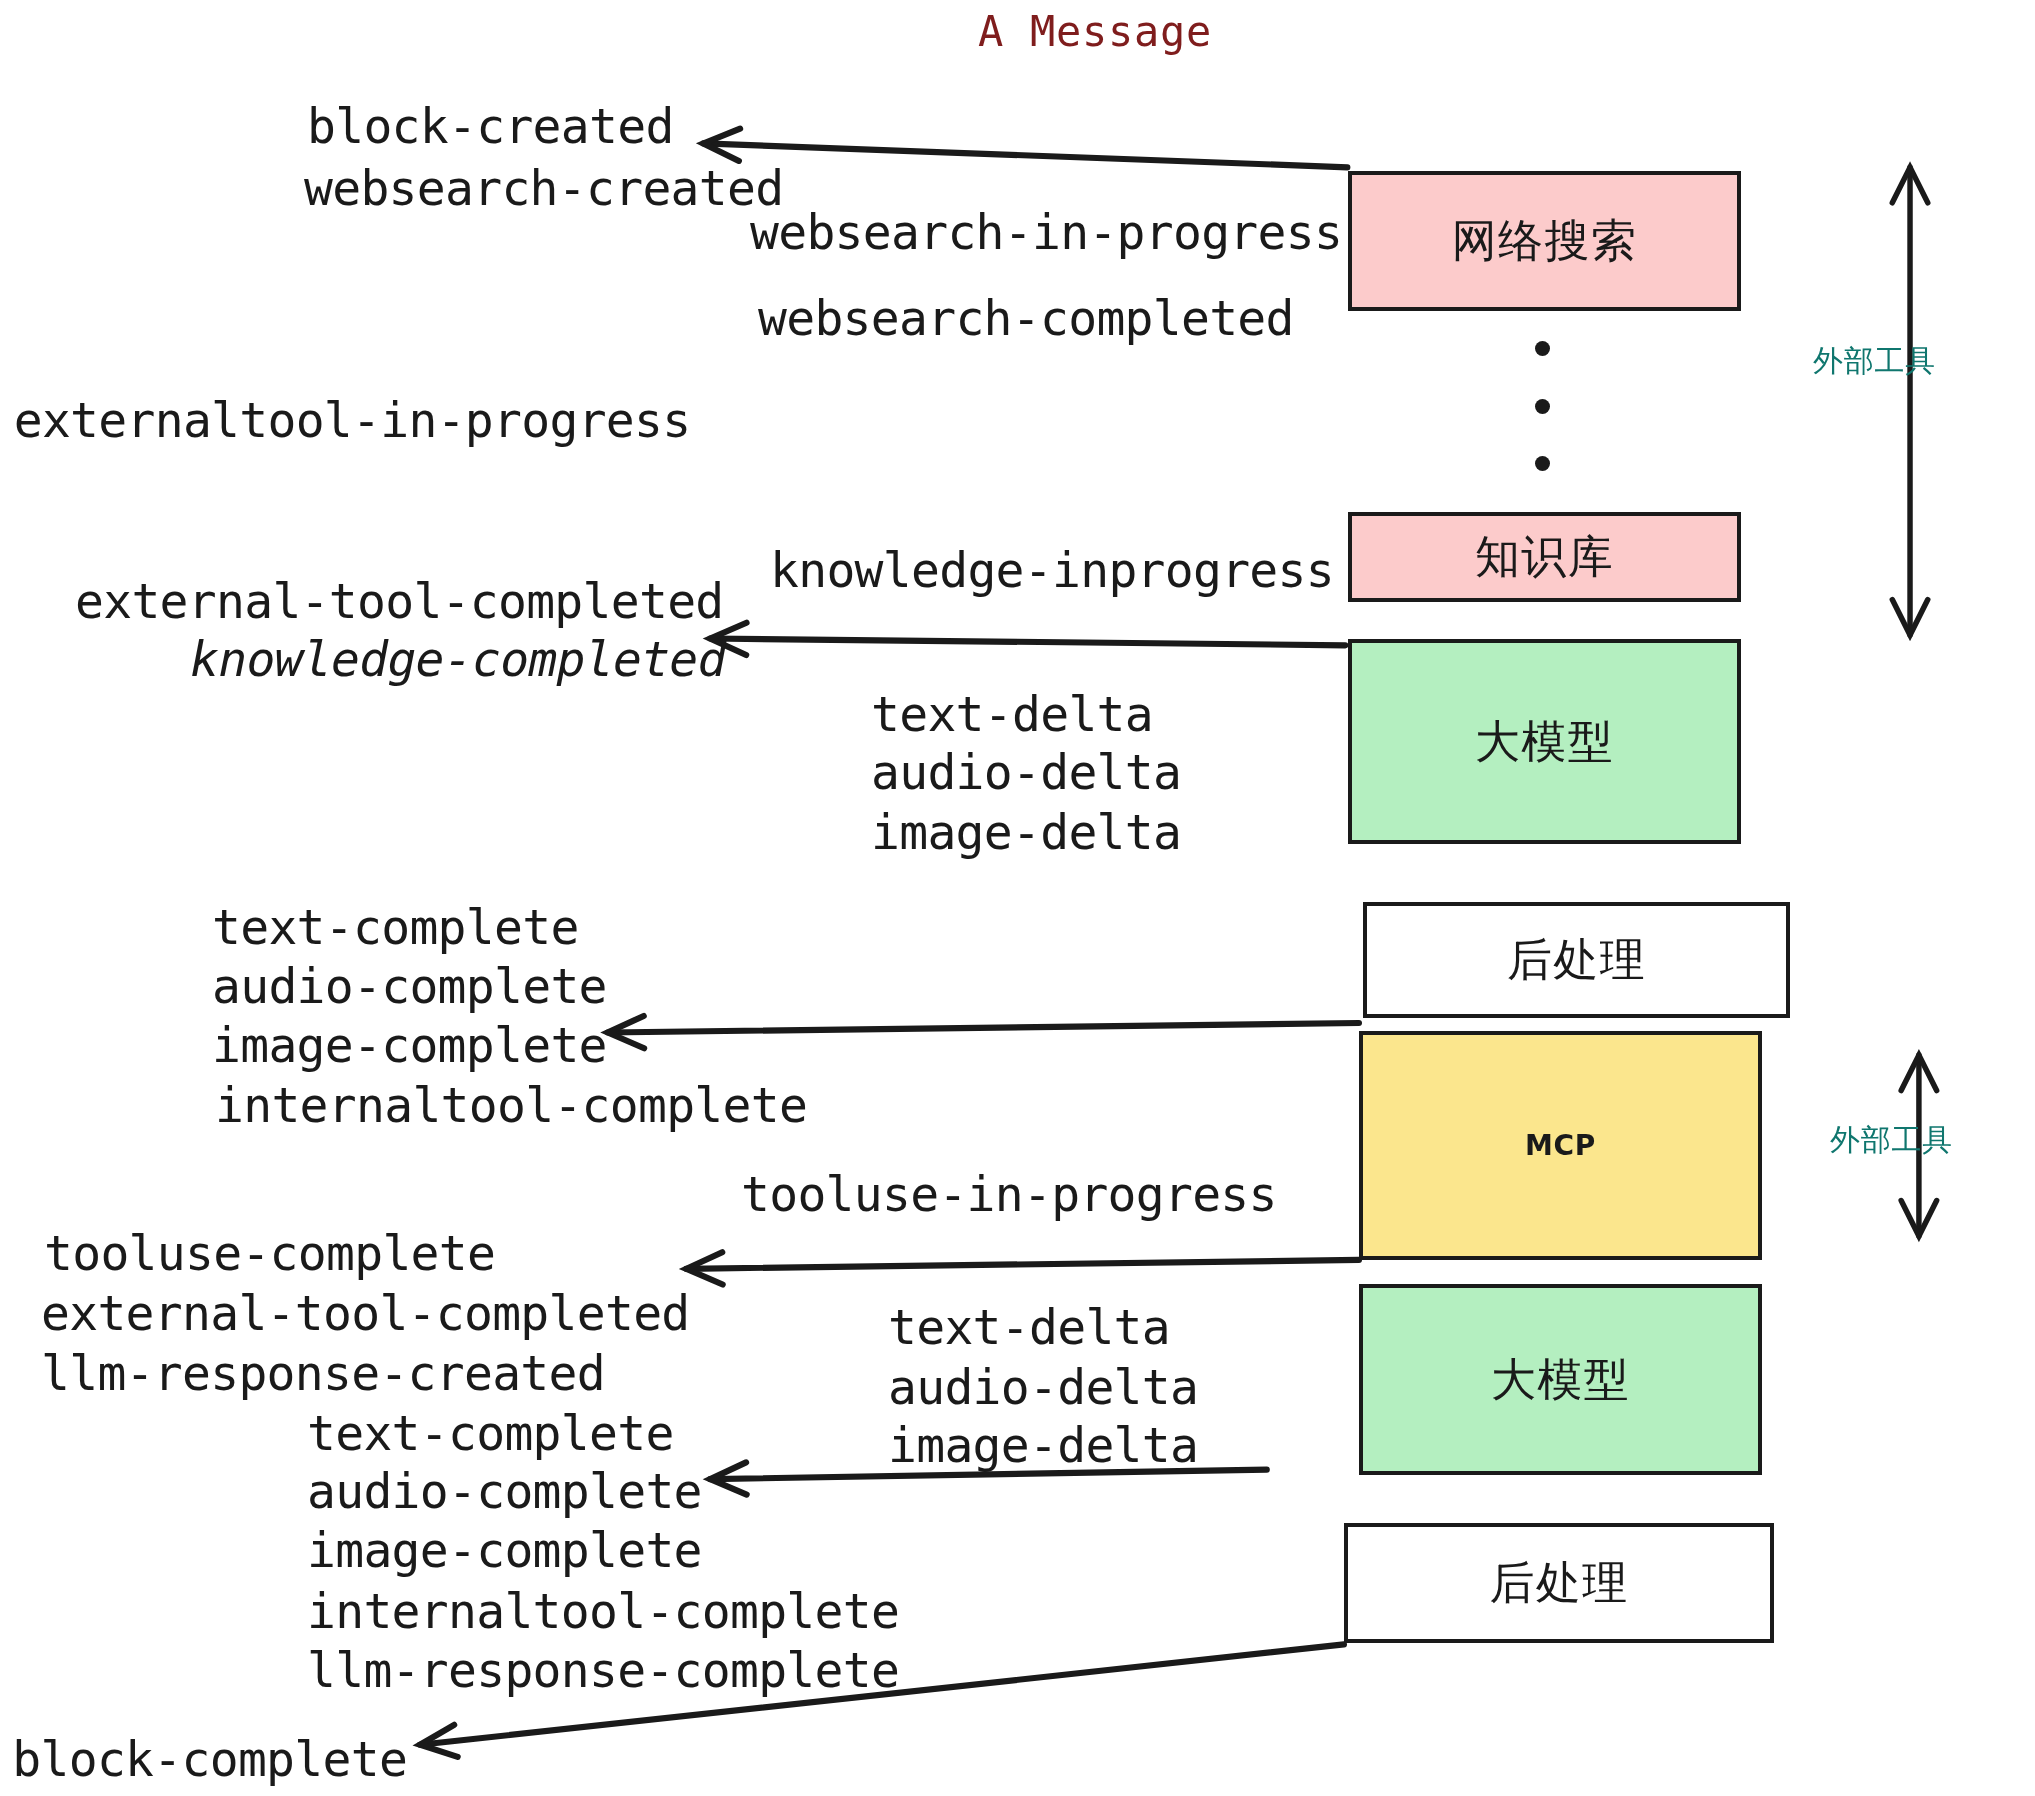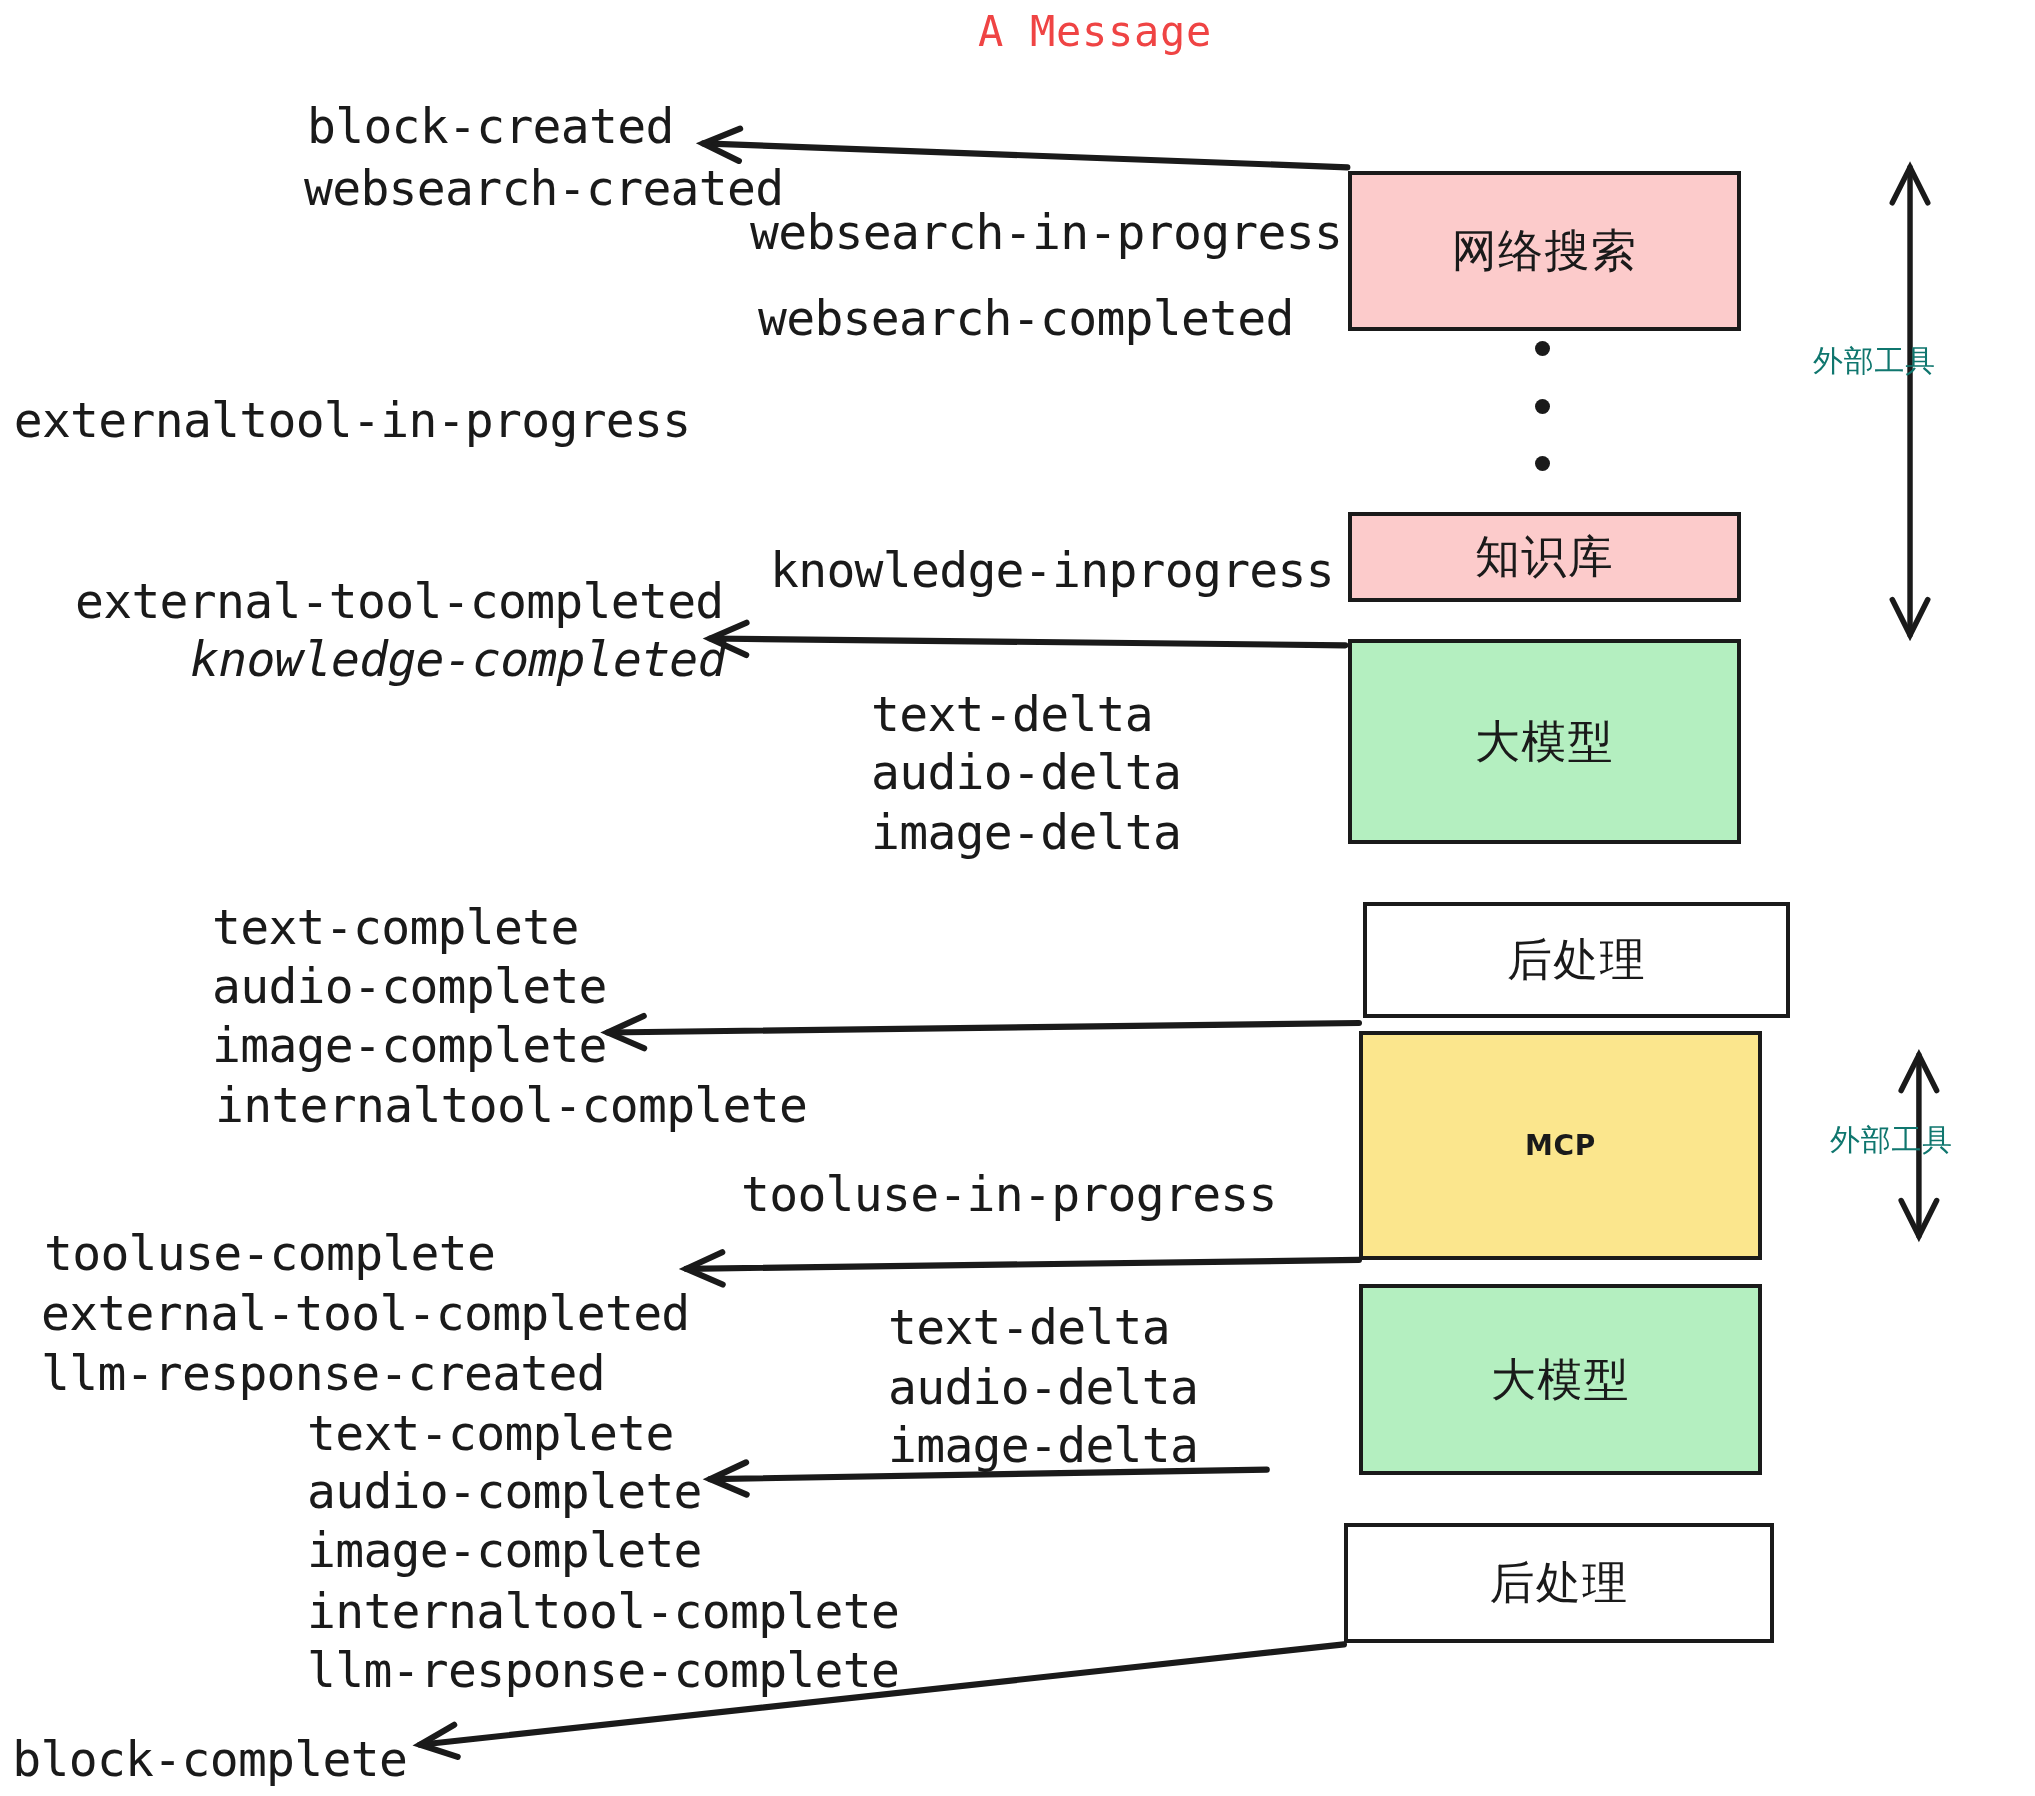--- a/index.html
+++ b/index.html
@@ -21,21 +21,21 @@
     font-size: 48px;
     color: #1a1a1a;
     white-space: nowrap;
     letter-spacing: -0.7px;
     line-height: 1;
   }
   .title {
     position: absolute;
     font-family: "DejaVu Sans Mono", monospace;
     font-size: 42px;
-    color: #ef4444;
+    color: #7f1d1d;
     white-space: nowrap;
     letter-spacing: 0.7px;
   }
   .box {
     position: absolute;
     box-sizing: border-box;
     border: 4.8px solid #1a1a1a;
     display: flex;
     align-items: center;
     justify-content: center;
@@ -107,21 +107,21 @@
         <line x1="2797" y1="245" x2="2797" y2="930"></line>
         <path d="M 2771 297 L 2797 245 L 2823 297"></path>
         <path d="M 2771 878 L 2797 930 L 2823 878"></path>
         <line x1="2810" y1="1545" x2="2810" y2="1810"></line>
         <path d="M 2784 1597 L 2810 1545 L 2836 1597"></path>
         <path d="M 2784 1758 L 2810 1810 L 2836 1758"></path>
       </g>
   </svg>
 
   <div id="box-layer">
-      <div class="box" style="left: 1348px; top: 171px; width: 393px; height: 160px; background: rgb(252, 203, 203); font-family: Liberation Mono, monospace;">网络搜索</div>
+      <div class="box" style="left: 1348px; top: 171px; width: 393px; height: 140px; background: rgb(252, 203, 203); font-family: Liberation Mono, monospace;">网络搜索</div>
       <div class="box" style="left: 1348px; top: 512px; width: 393px; height: 90px; background: rgb(252, 203, 203);">知识库</div>
       <div class="box" style="left: 1348px; top: 639px; width: 393px; height: 205px; background: rgb(180, 239, 192);">大模型</div>
       <div class="box" style="left: 1363px; top: 902px; width: 427px; height: 116px; background: rgb(255, 255, 255);">后处理</div>
       <div class="box latin" style="left: 1359px; top: 1031px; width: 403px; height: 229px; background: rgb(251, 230, 141);">MCP</div>
       <div class="box" style="left: 1359px; top: 1284px; width: 403px; height: 191px; background: rgb(180, 239, 192);">大模型</div>
       <div class="box" style="left: 1344px; top: 1523px; width: 430px; height: 120px; background: rgb(255, 255, 255);">后处理</div>
     </div>
   <div id="event-layer">
       <div class="evt" style="left: 307px; top: 102px;">block-created</div>
       <div class="evt" style="left: 304px; top: 164px;">websearch-created</div>

